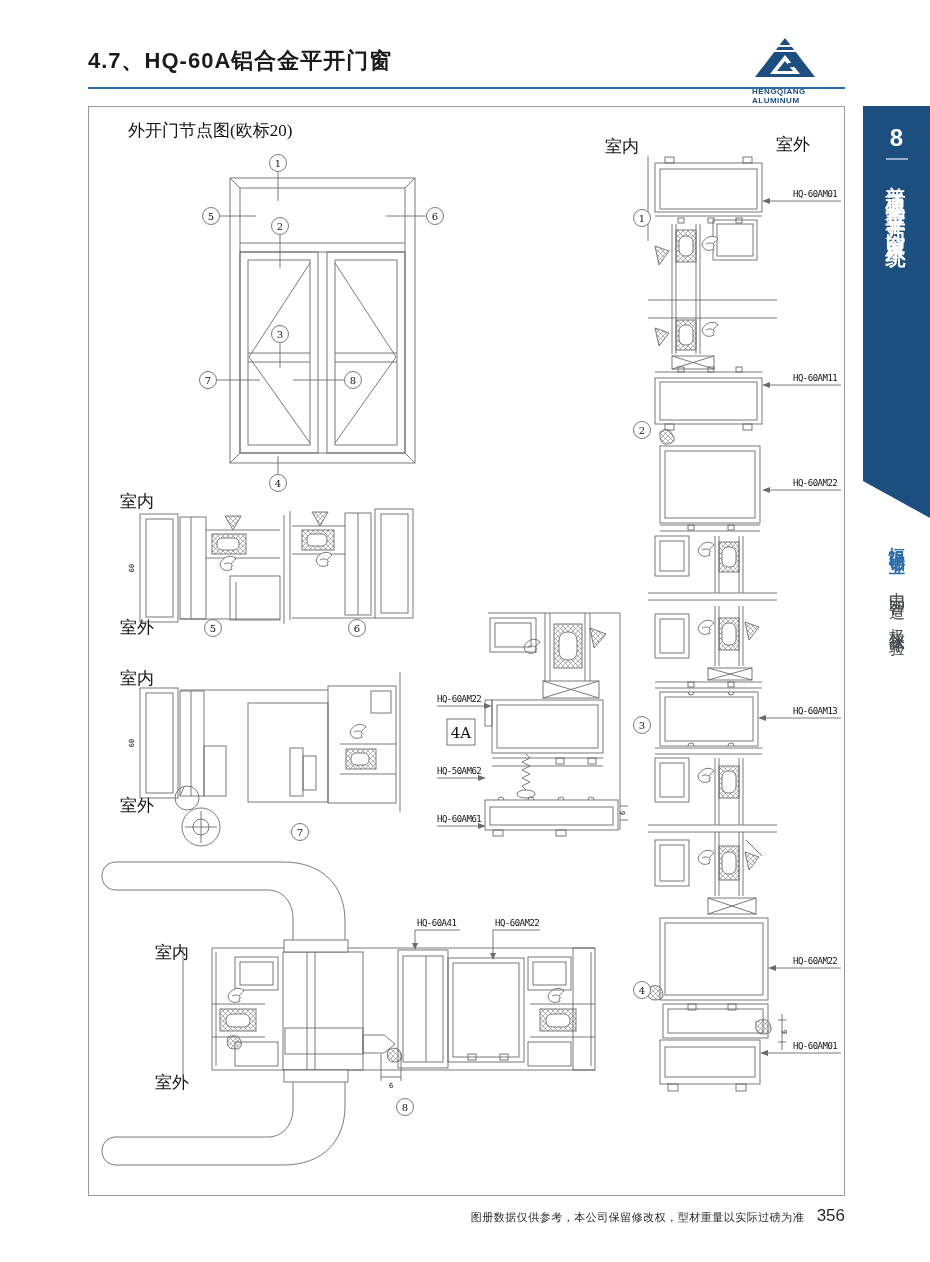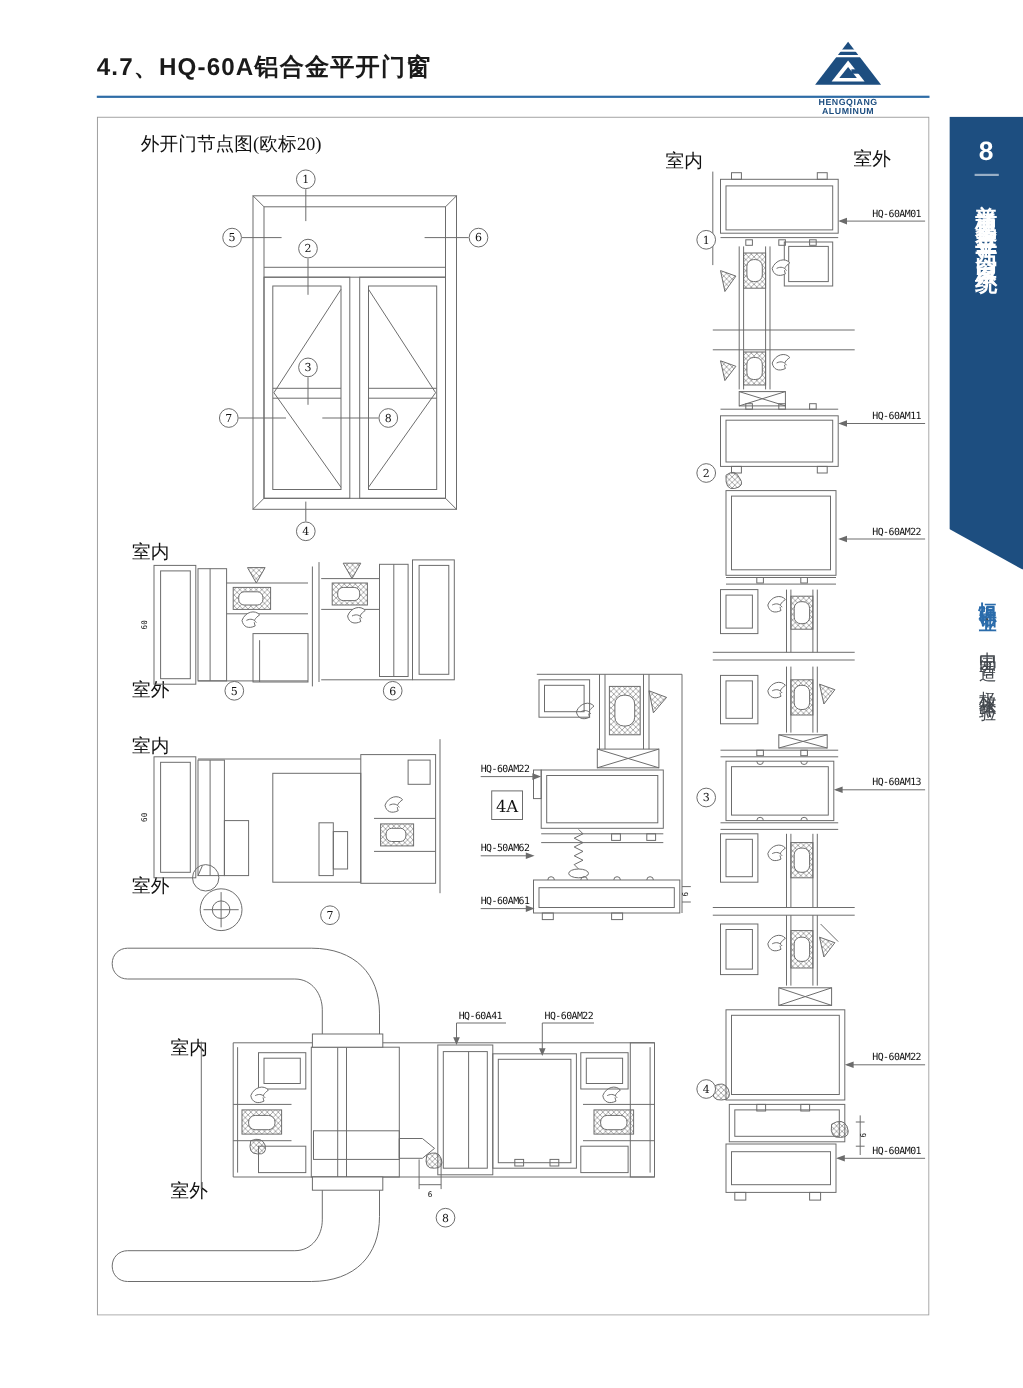--- a/index.html
+++ b/index.html
@@ -2,21 +2,21 @@
 <html><head>
 <meta charset="utf-8">
 <style>
   html,body{margin:0;padding:0;background:#e8e8e8;}
   .page{position:relative;width:930px;height:1262px;background:#fff;overflow:hidden;
         font-family:"Liberation Sans",sans-serif;}
   
   .title{position:absolute;left:88px;top:46px;font-size:22px;font-weight:bold;
          color:#1a1a1a;letter-spacing:1px;}
   .title-rule{position:absolute;left:88px;top:87px;width:757px;height:2px;background:#2e6ca6;}
-  .logo{position:absolute;left:725px;top:36px;width:92px;text-align:center;}
+  .logo{position:absolute;left:752px;top:36px;width:92px;}
   .logo-text{font-size:8px;font-weight:bold;color:#1d4e80;letter-spacing:0.5px;margin-top:1px;
              font-family:"Liberation Sans",sans-serif;}
   
   .ribbon{position:absolute;left:863px;top:106px;width:67px;height:412px;background:#1d4e80;
           clip-path:polygon(0 0,100% 0,100% 100%,0 91%);text-align:center;}
   .ch-num{margin-top:18px;font-size:24px;color:#fff;font-weight:bold;}
   .ch-rule{width:22px;height:2px;background:rgba(255,255,255,.55);margin:6px auto 10px;}
   .vtext{writing-mode:vertical-rl;text-orientation:upright;}
   .ch-title{margin:0 auto;font-size:20px;font-weight:bold;color:#fff;letter-spacing:6px;
             font-family:"Liberation Sans",sans-serif;}
@@ -465,14 +465,18 @@
         <polygon class="arr" points="327,844 324,837 330,837"></polygon>
       <text class="cad" x="407" y="820">HQ-60AM22</text>
       <line x1="405" y1="824" x2="452" y2="824"></line>
       <line x1="405" y1="824" x2="405" y2="850"></line>
         <polygon class="arr" points="405,854 402,847 408,847"></polygon>
       <circle cx="317" cy="1001" r="8.5" class="wf"></circle>
         <text class="num" x="317" y="1004.5">8</text>
     </g>
   </svg>
 
+  <div class="footer">
+    <span class="footer-note">图册数据仅供参考，本公司保留修改权，型材重量以实际过磅为准</span>
+    <span class="footer-page">356</span>
+  </div>
 
 </div>
 
 </body></html>

